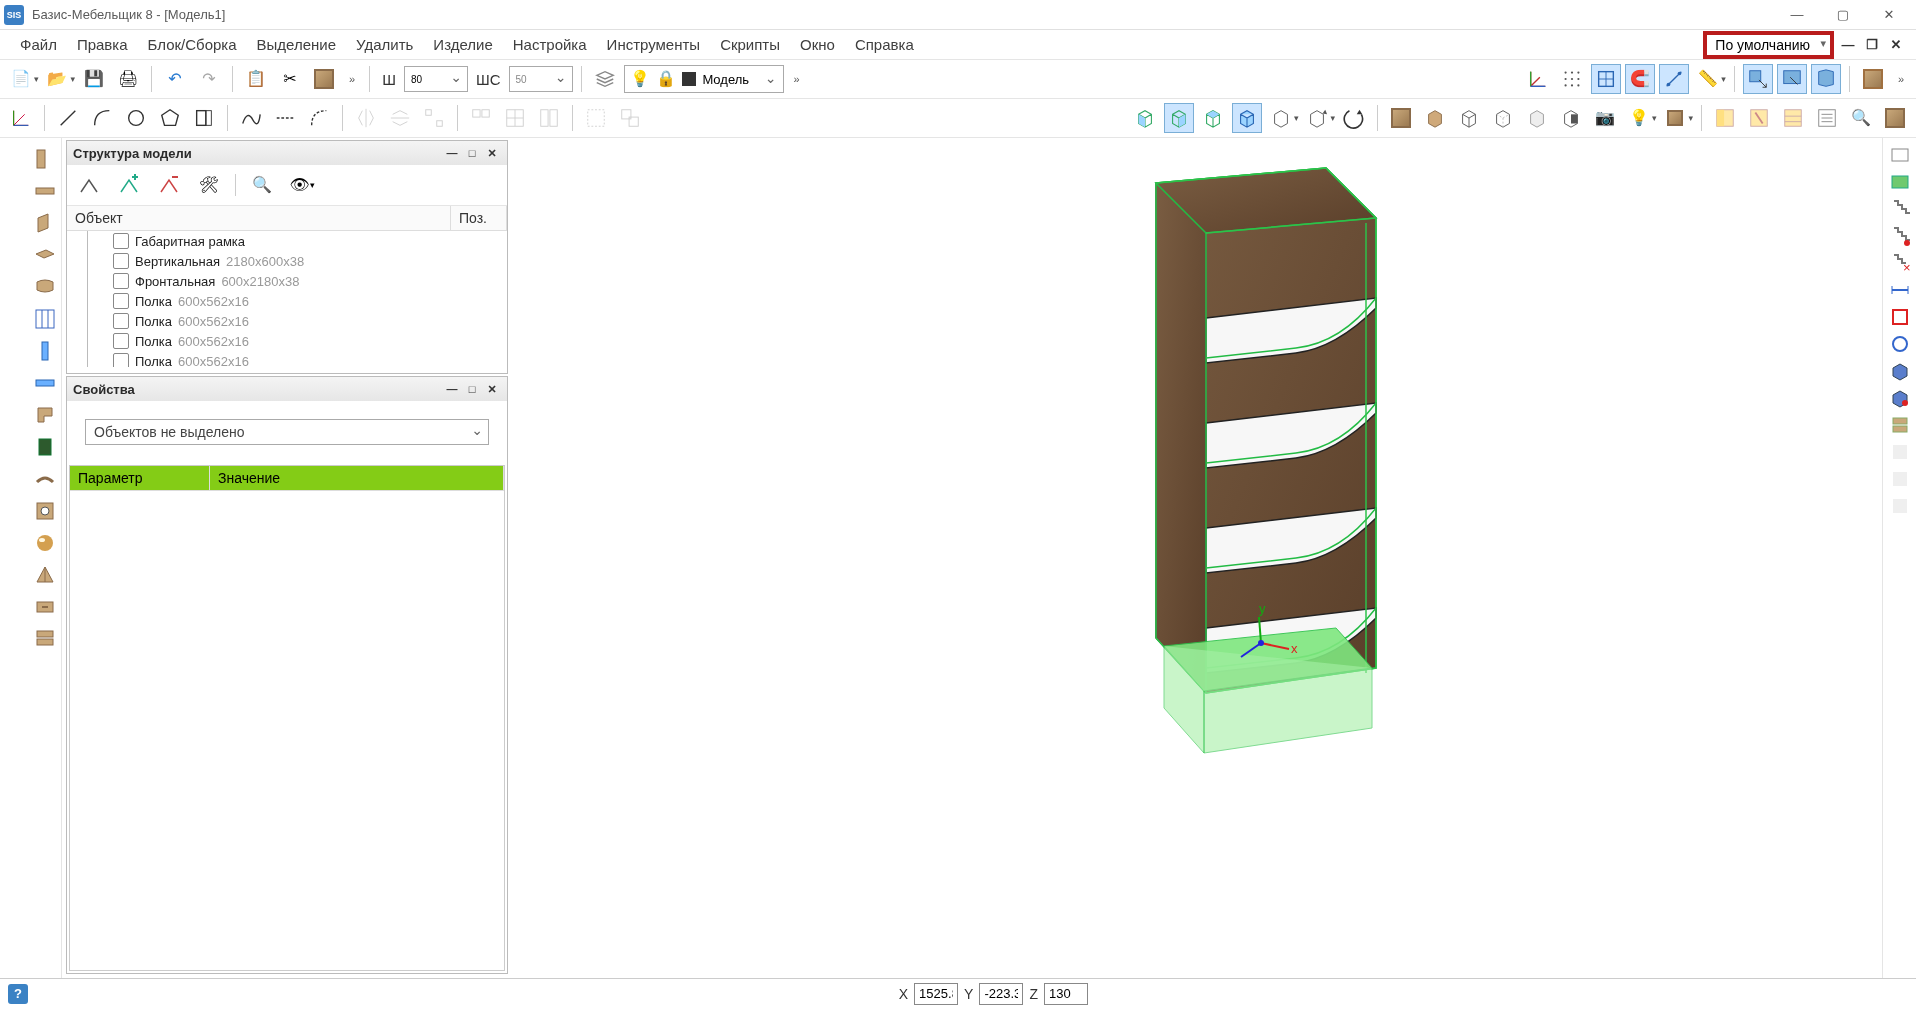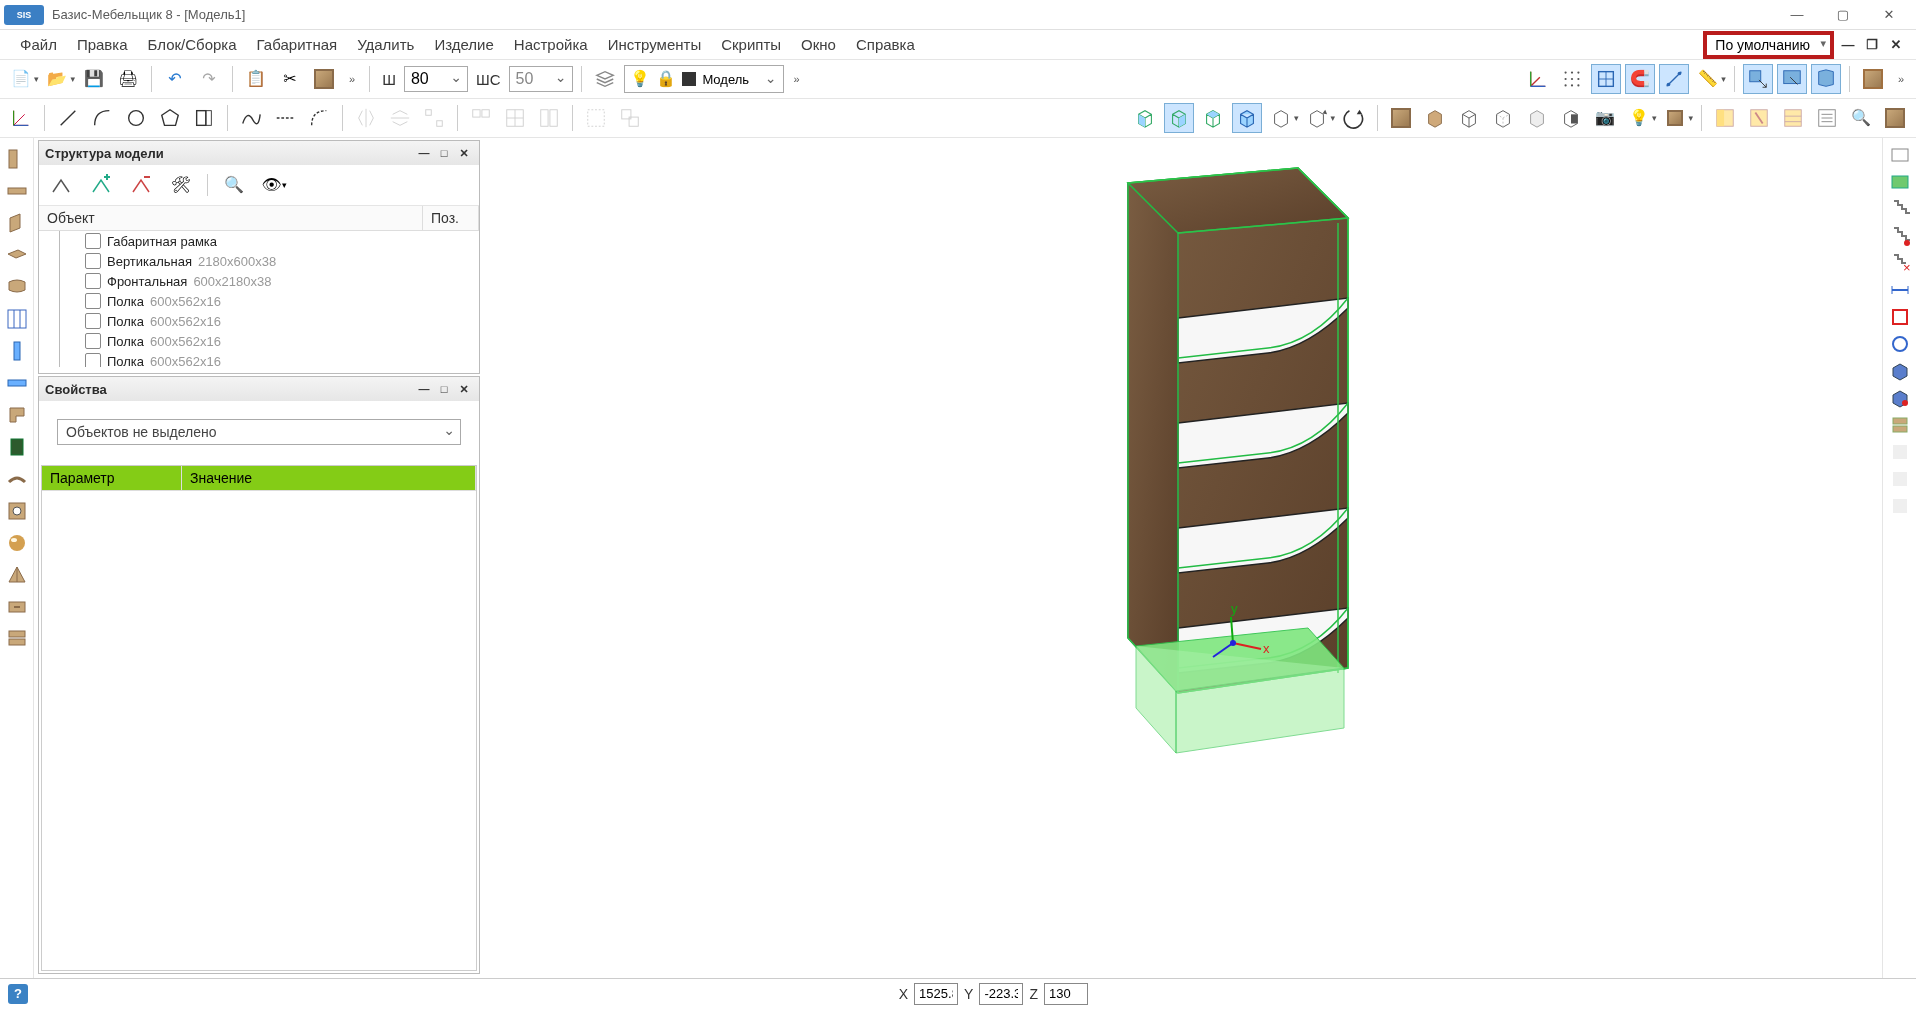--- a/index.html
+++ b/index.html
@@ -1,20 +1,20 @@
 <!DOCTYPE html>
 <html><head>
 <meta charset="utf-8">
 <style>
   * { box-sizing: border-box; margin: 0; padding: 0; font-family: "Segoe UI", Tahoma, sans-serif; font-size: 13px; }
   body { width: 1916px; height: 1026px; background: #fff; overflow: hidden; position: relative; }
   
   
   .titlebar { height: 30px; display: flex; align-items: center; background: #fff; border-bottom: 1px solid #e0e0e0; padding: 0 4px; }
-  .titlebar .app-icon { width: 40px; height: 20px; background: #3b7fc4; border-radius: 3px; margin-right: 8px; display: inline-flex; align-items: center; justify-content: center; font-size: 9px; color: #fff; font-weight: bold; }
+  .titlebar .app-icon { width: 20px; height: 20px; background: #3b7fc4; border-radius: 3px; margin-right: 8px; display: inline-flex; align-items: center; justify-content: center; font-size: 9px; color: #fff; font-weight: bold; }
   .titlebar .title { color: #5a5a5a; font-size: 13px; }
   .titlebar .spacer { flex: 1; }
   .titlebar .win-btn { width: 46px; height: 30px; display: inline-flex; align-items: center; justify-content: center; color: #555; }
   
   
   .menubar { height: 30px; display: flex; align-items: center; padding: 0 10px; border-bottom: 1px solid #e5e5e5; }
   .menubar .menu-item { padding: 4px 10px; color: #404040; font-size: 15px; cursor: default; }
   .menubar .right { margin-left: auto; display: flex; align-items: center; gap: 4px; }
   .menubar .combo { border: 4px solid #b91c1c; padding: 2px 20px 2px 8px; position: relative; font-size: 14px; }
   .menubar .combo::after { content: "▾"; position: absolute; right: 4px; top: 2px; font-size: 11px; color: #666; }
@@ -22,29 +22,29 @@
   
   
   .toolbar-row { display: flex; align-items: center; padding: 4px 6px; border-bottom: 1px solid #e5e5e5; gap: 4px; flex-wrap: nowrap; }
   .tb-btn { width: 30px; height: 30px; display: inline-flex; align-items: center; justify-content: center; border: 1px solid transparent; position: relative; }
   .tb-btn.active { background: #cce5ff; border: 1px solid #7aaed6; }
   .tb-btn svg { width: 22px; height: 22px; }
   .tb-sep { width: 1px; height: 26px; background: #ccc; margin: 0 4px; }
   .tb-drop { display: inline-flex; align-items: center; }
   .tb-drop .arrow { font-size: 9px; color: #555; margin-left: -2px; }
   .tb-label { font-size: 15px; color: #333; padding: 0 4px; }
-  .tb-input { width: 64px; height: 26px; border: 1px solid #aaa; padding: 0 18px 0 6px; font-size: 16px; position: relative; }
+  .tb-input { width: 64px; height: 26px; border: 1px solid #aaa; padding: 0 18px 0 6px; font-size: 10px; position: relative; }
   .tb-select-wrap { position: relative; display: inline-block; }
   .tb-select-wrap::after { content: "⌄"; position: absolute; right: 6px; top: 3px; color: #666; pointer-events: none; font-size: 14px; }
   .tb-model { width: 160px; height: 28px; border: 1px solid #aaa; display: inline-flex; align-items: center; padding: 0 6px; gap: 6px; position: relative; }
   .tb-model::after { content: "⌄"; position: absolute; right: 6px; top: 4px; font-size: 14px; color: #666; }
   .tb-section-end { flex: 1; }
   
   
-  .main { display: flex; height: calc(1026px - 30px - 30px - 48px - 48px - 30px); }
+  .main { display: flex; height: calc(1026px - 30px - 30px - 48px - 48px - 30px); padding-left: 28px; }
   .left-tool { width: 34px; border-right: 1px solid #e5e5e5; display: flex; flex-direction: column; align-items: center; padding-top: 6px; gap: 2px; }
   .left-tool .side-btn { width: 28px; height: 30px; display: flex; align-items: center; justify-content: center; }
   
   .panels { width: 450px; display: flex; flex-direction: column; padding: 2px 4px 4px 4px; gap: 2px; }
   
   .panel { border: 1px solid #bbb; display: flex; flex-direction: column; background: #fff; }
   .panel-head { background: linear-gradient(#f4f4f4,#e6e6e6); padding: 4px 6px; font-weight: bold; font-size: 14px; color: #2a2a2a; display: flex; align-items: center; }
   .panel-head .spacer { flex: 1; }
   .panel-head .pbtn { width: 18px; height: 16px; display: inline-flex; align-items: center; justify-content: center; font-size: 11px; color: #333; margin-left: 2px; }
   .panel-toolbar { display: flex; align-items: center; padding: 6px 8px; gap: 12px; border-bottom: 1px solid #e5e5e5; }
@@ -97,21 +97,21 @@
   <span class="spacer"></span>
   <span class="win-btn">—</span>
   <span class="win-btn">▢</span>
   <span class="win-btn">✕</span>
 </div>
 
 <div class="menubar">
   <span class="menu-item">Файл</span>
   <span class="menu-item">Правка</span>
   <span class="menu-item">Блок/Сборка</span>
-  <span class="menu-item">Габаритная</span>
+  <span class="menu-item">Выделение</span>
   <span class="menu-item">Удалить</span>
   <span class="menu-item">Изделие</span>
   <span class="menu-item">Настройка</span>
   <span class="menu-item">Инструменты</span>
   <span class="menu-item">Скрипты</span>
   <span class="menu-item">Окно</span>
   <span class="menu-item">Справка</span>
   <div class="right">
     <div class="combo">По умолчанию</div>
     <span class="mdi-btn">—</span>

